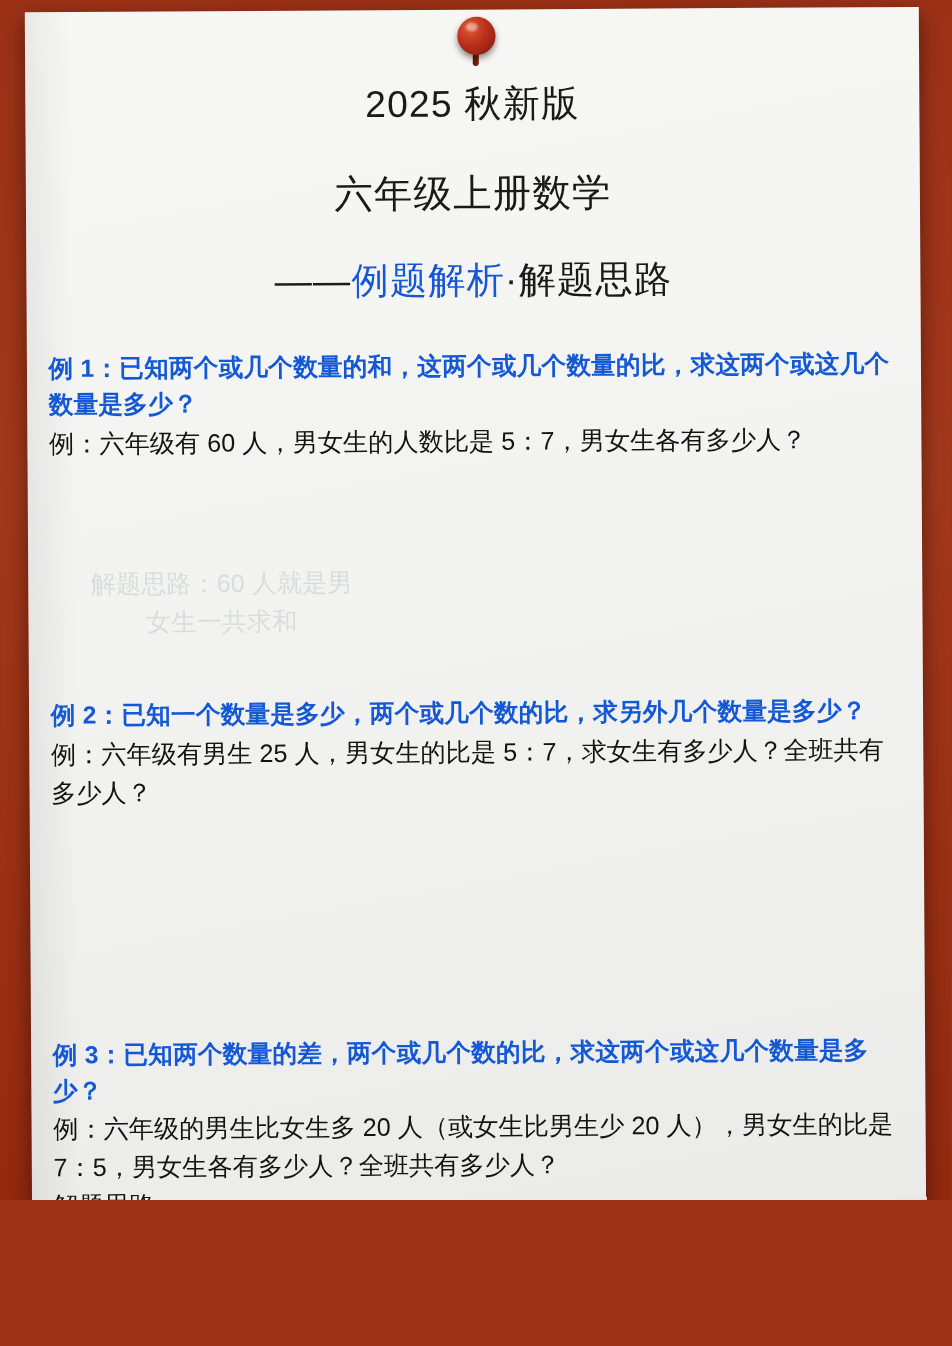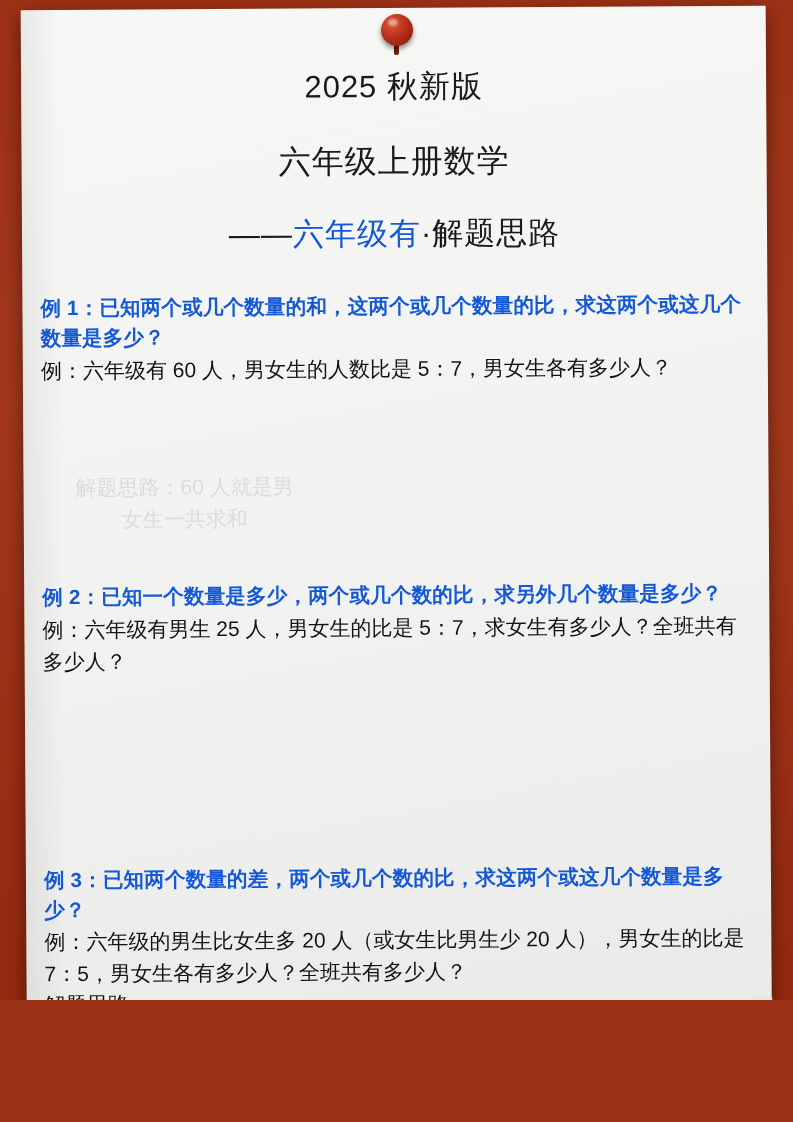--- a/index.html
+++ b/index.html
@@ -171,21 +171,21 @@
 
 <div class="stage">
 
   <div class="paper">
 
     <div class="content">
 
       <div class="title-block">
         <div class="title-line t1">2025 秋新版</div>
         <div class="title-line t2">六年级上册数学</div>
-        <div class="title-line t3"><span>——</span><span class="blue">六年级有</span><span>·解题思路</span></div>
+        <div class="title-line t3"><span>——</span><span class="blue">例题解析</span><span>·解题思路</span></div>
       </div>
 
       <div class="body">
 
         <div>
           <div class="q-head">例 1：已知两个或几个数量的和，这两个或几个数量的比，求这两个或这几个数量是多少？</div>
           <div class="q-text">例：六年级有 60 人，男女生的人数比是 5：7，男女生各有多少人？</div>
         </div>
 
         <div class="blockgap-1"></div>

